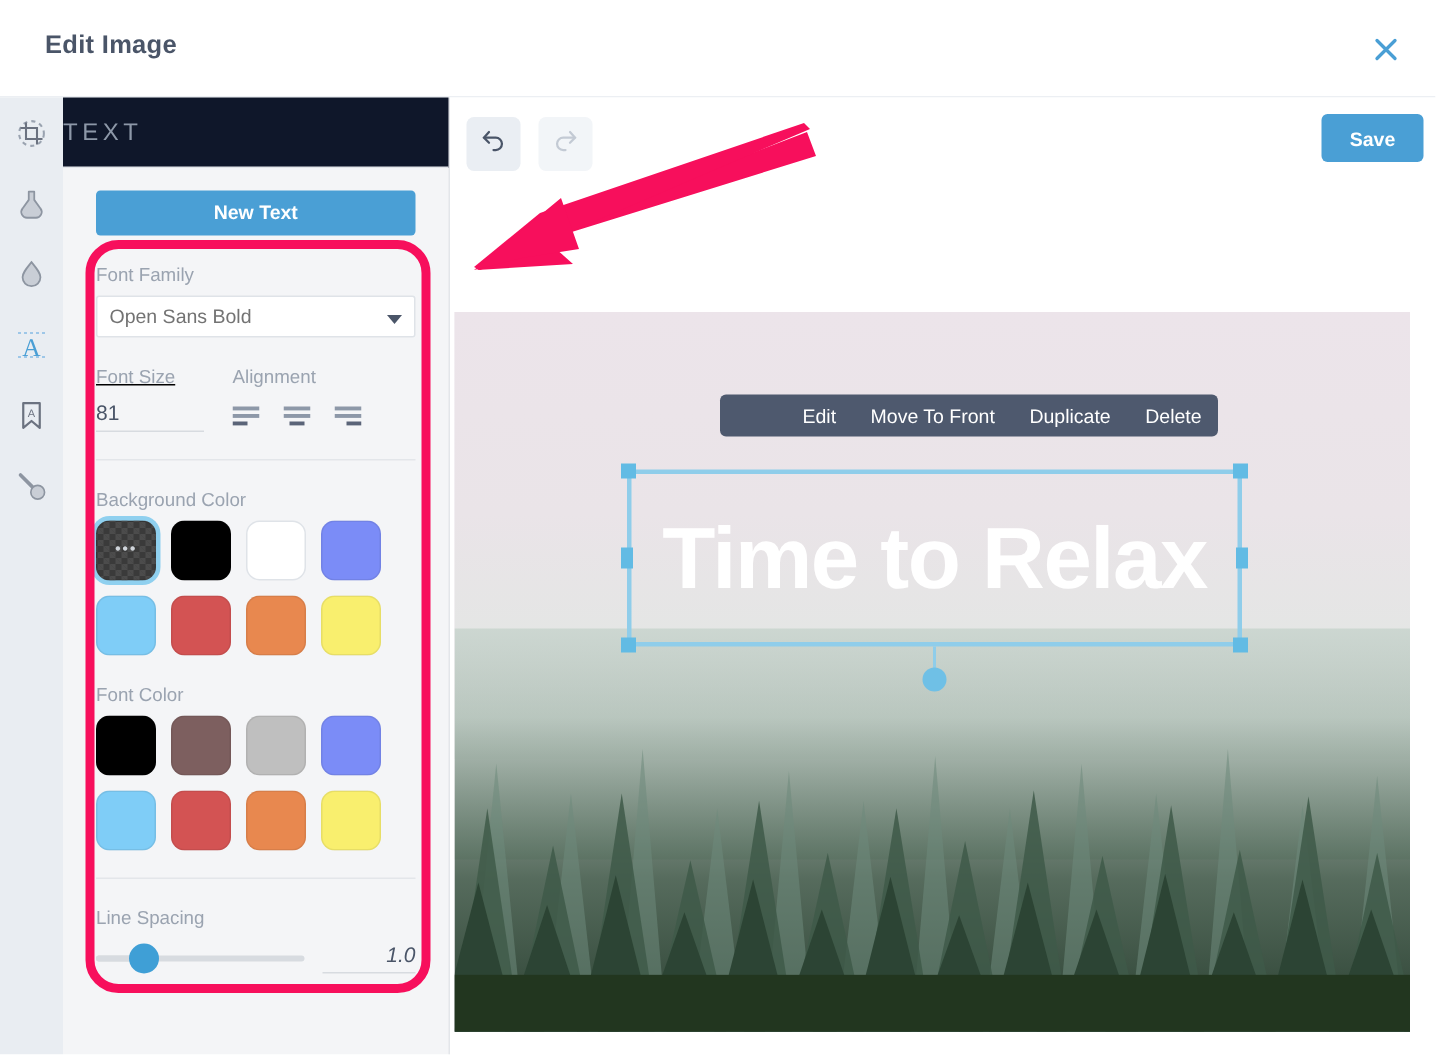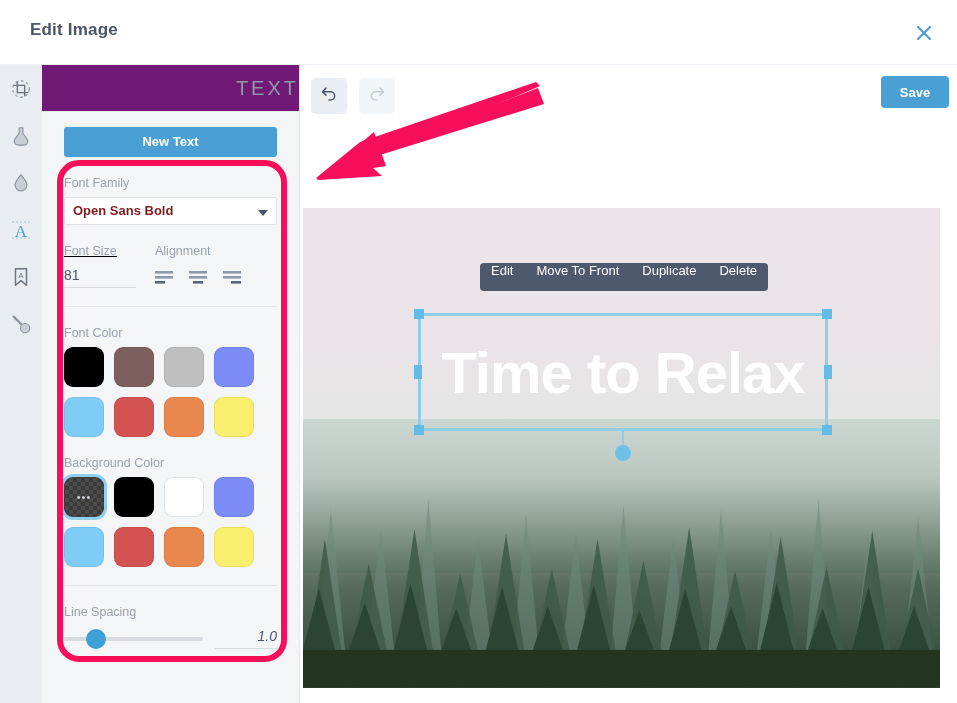--- a/index.html
+++ b/index.html
@@ -37,23 +37,23 @@
     justify-content: center; cursor: pointer;
   }
   .rail-item svg { display: block; }
 
   
   .panel {
     position: absolute; left: 42px; top: 65px; width: 258px; height: 638px;
     background: #f4f5f7; border-right: 1px solid #e3e6ea;
   }
   .panel-title {
-    height: 47px; line-height: 47px; text-align: right;
-    font-size: 20px; color: #8d98a8; letter-spacing: 3px;
-    border-bottom: 1px solid #e3e6ea; background: #701a75;
+    height: 47px; line-height: 47px; text-align: left;
+    font-size: 16px; color: #8d98a8; letter-spacing: 3px;
+    border-bottom: 1px solid #e3e6ea; background: #0f172a;
   }
   .panel-body { padding: 15px 22px 0 22px; }
 
   .new-text-btn {
     display: block; width: 100%; height: 30px; line-height: 30px;
     background: #4a9fd5; color: #fff; border: none; border-radius: 3px;
     font-size: 13px; font-weight: bold; cursor: pointer; text-align: center;
     font-family: "Liberation Sans", sans-serif;
   }
 
@@ -61,21 +61,21 @@
     font-size: 12.5px; color: #9aa3b0; margin-bottom: 7px;
   }
   .group { margin-top: 19px; }
 
   .select-wrap {
     position: relative; width: 100%; height: 28px;
     background: #ffffff; border: 1px solid #dfe3e8; border-radius: 2px;
   }
   .select-value {
     position: absolute; left: 8px; top: 5px;
-    font-size: 13px; font-weight: bold; color: #7f1d1d;
+    font-size: 13px; font-weight: normal; color: #737373;
   }
   .caret {
     position: absolute; right: 8px; top: 12px;
     width: 0; height: 0; border-left: 5px solid transparent;
     border-right: 5px solid transparent; border-top: 6px solid #4a5568;
   }
 
   .row2 { display: flex; margin-top: 19px; }
   .col-size { width: 88px; text-decoration: underline; }
   .col-align { flex: 1; padding-left: 3px; }
@@ -206,21 +206,21 @@
   .rotate-knob {
     position: absolute; left: 50%; bottom: -30px; margin-left: -8px;
     width: 16px; height: 16px; border-radius: 50%; background: #6fc0e6;
     cursor: pointer;
   }
 
   
   .ctx-menu {
     position: absolute; left: 177px; top: 55px; z-index: 12;
     background: #4e596e; border-radius: 4px; display: flex;
-    height: 28px; align-items: flex-start; overflow: hidden;
+    height: 28px; align-items: center; overflow: hidden; padding-left: 44px;
   }
   .ctx-item {
     display: flex; align-items: center; padding: 0 11px;
     color: #ffffff; font-size: 13px; cursor: pointer; white-space: nowrap;
   }
   .ctx-sep { width: 1px; background: #737e91; margin: 5px 0; }
 </style>
 </head>
 <body>
 
@@ -327,39 +327,39 @@
                 <rect x="8" y="12" width="10" height="2.6" fill="#5a6478"></rect>
               </svg>
             </span>
           </div>
         </div>
       </div>
 
       <div class="divider"></div>
 
       <div class="group">
+        <div class="field-label">Background Color</div>
+        <div class="swatches">
+          <div class="sw transparent selected"></div>
+          <div class="sw" style="background:#000000"></div>
+          <div class="sw" style="background:#ffffff;border:1px solid #dfe3e8"></div>
+          <div class="sw" style="background:#7b8cf7"></div>
+          <div class="sw" style="background:#7fcdf7"></div>
+          <div class="sw" style="background:#d35353"></div>
+          <div class="sw" style="background:#e8884f"></div>
+          <div class="sw" style="background:#f9ef6e"></div>
+        </div>
+      </div>
+
+      <div class="group">
         <div class="field-label">Font Color</div>
         <div class="swatches">
           <div class="sw" style="background:#000000"></div>
           <div class="sw" style="background:#7d5f5f"></div>
           <div class="sw" style="background:#bfbfbf"></div>
-          <div class="sw" style="background:#7b8cf7"></div>
-          <div class="sw" style="background:#7fcdf7"></div>
-          <div class="sw" style="background:#d35353"></div>
-          <div class="sw" style="background:#e8884f"></div>
-          <div class="sw" style="background:#f9ef6e"></div>
-        </div>
-      </div>
-
-      <div class="group">
-        <div class="field-label">Background Color</div>
-        <div class="swatches">
-          <div class="sw transparent selected"></div>
-          <div class="sw" style="background:#000000"></div>
-          <div class="sw" style="background:#ffffff;border:1px solid #dfe3e8"></div>
           <div class="sw" style="background:#7b8cf7"></div>
           <div class="sw" style="background:#7fcdf7"></div>
           <div class="sw" style="background:#d35353"></div>
           <div class="sw" style="background:#e8884f"></div>
           <div class="sw" style="background:#f9ef6e"></div>
         </div>
       </div>
 
       <div class="divider"></div>
 

